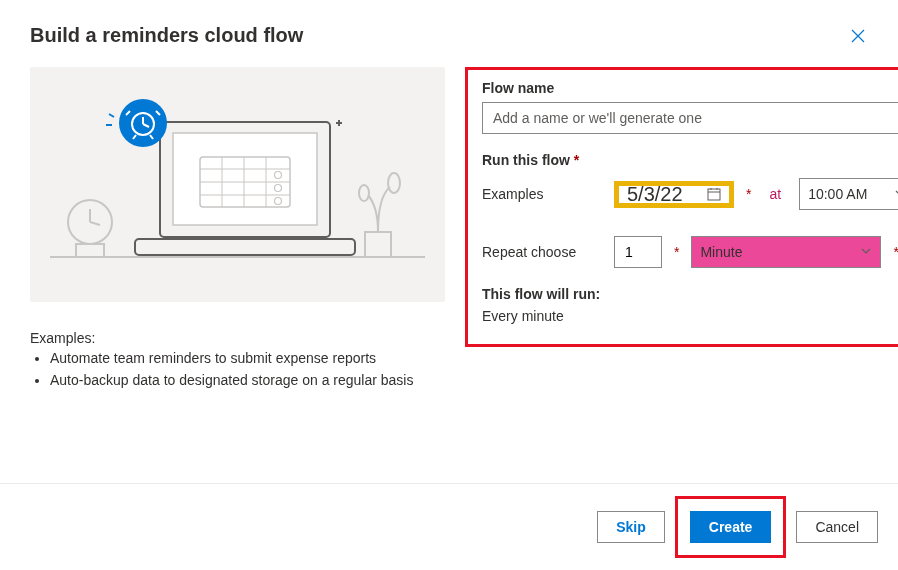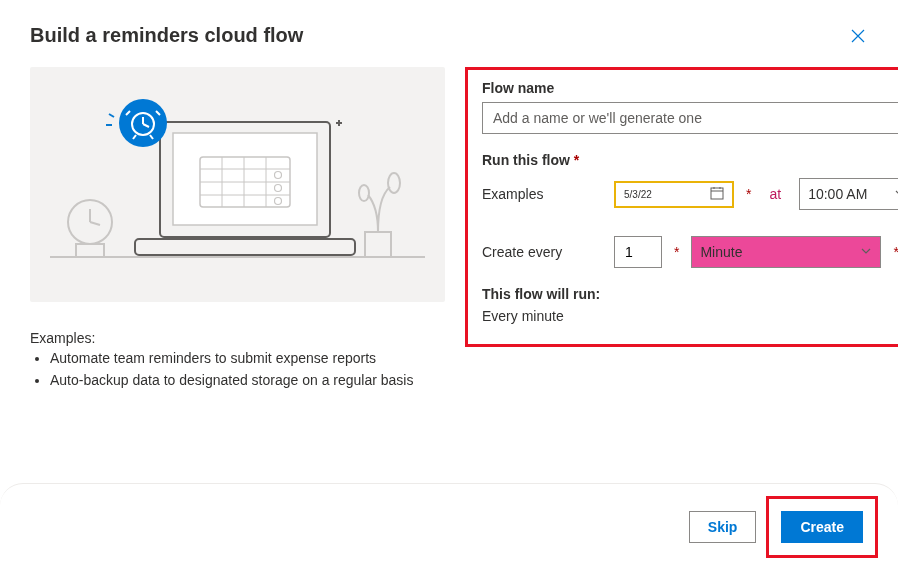--- a/index.html
+++ b/index.html
@@ -101,25 +101,25 @@
     }
     .row-label {
       width: 120px;
       font-size: 14px;
       color: #323130;
     }
     .date-field {
       position: relative;
       width: 120px;
       height: 27px;
-      border: 2px solid #eab308;
+      border: 5px solid #eab308;
       display: flex;
       align-items: center;
       padding: 0 8px;
-      font-size: 10px;
+      font-size: 20px;
       background: #ffffff;
     }
     .date-field .cal-icon {
       margin-left: auto;
       color: #605e5c;
     }
     .at-label { font-size: 14px; color: #be185d; margin: 0 6px; }
     .time-select {
       width: 116px;
       height: 32px;
@@ -167,21 +167,20 @@
       bottom: 0;
       left: 0;
       right: 0;
       border-top: 1px solid #edebe9;
       padding: 12px 20px;
       display: flex;
       justify-content: flex-end;
       gap: 10px;
       align-items: center;
       background: #ffffff;
-      border-radius: 23px;
     }
     .btn {
       height: 32px;
       padding: 0 18px;
       font-size: 14px;
       font-family: inherit;
       border: 1px solid #8a8886;
       background: #ffffff;
       color: #323130;
       cursor: pointer;
@@ -296,21 +295,21 @@
           <span>10:00 AM</span>
           <span class="chev">
             <svg width="12" height="12" viewBox="0 0 12 12">
                 <path d="M2 4 L6 8 L10 4" fill="none" stroke="#605e5c" stroke-width="1.2"></path>
               </svg>
           </span>
         </div>
       </div>
 
       <div class="row" style="margin-top:26px;">
-        <div class="row-label">Create every</div>
+        <div class="row-label">Repeat choose</div>
         <input class="num-input" type="text" value="1" style="">
         <span class="req-inline">*</span>
         <div class="unit-select">
           <span>Minute</span>
           <span class="chev">
             <svg width="12" height="12" viewBox="0 0 12 12">
                 <path d="M2 4 L6 8 L10 4" fill="none" stroke="#605e5c" stroke-width="1.2"></path>
               </svg>
           </span>
         </div>
@@ -321,13 +320,14 @@
     <div class="run-summary-label">This flow will run:</div>
     <div class="run-summary-text">Every minute</div>
   </div>
 </div>
 
 <div class="dialog-footer">
   <button class="btn btn-skip">Skip</button>
   <div class="create-wrap">
     <button class="btn btn-primary">Create</button>
   </div>
+  <button class="btn">Cancel</button>
 </div>
 
 </body></html>

